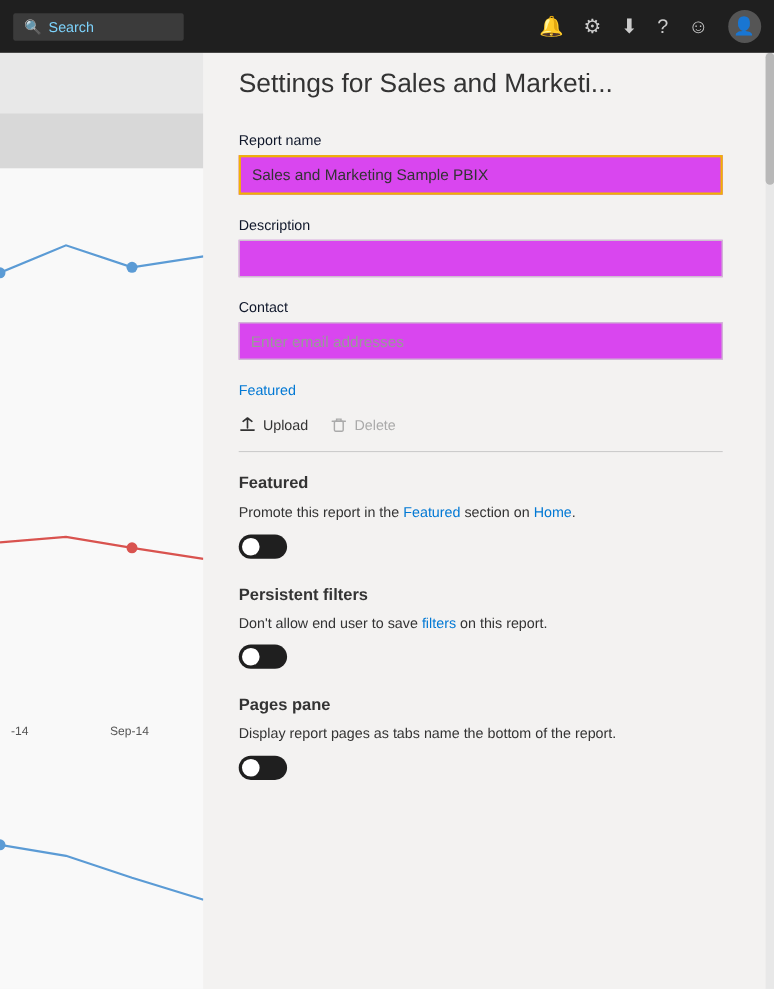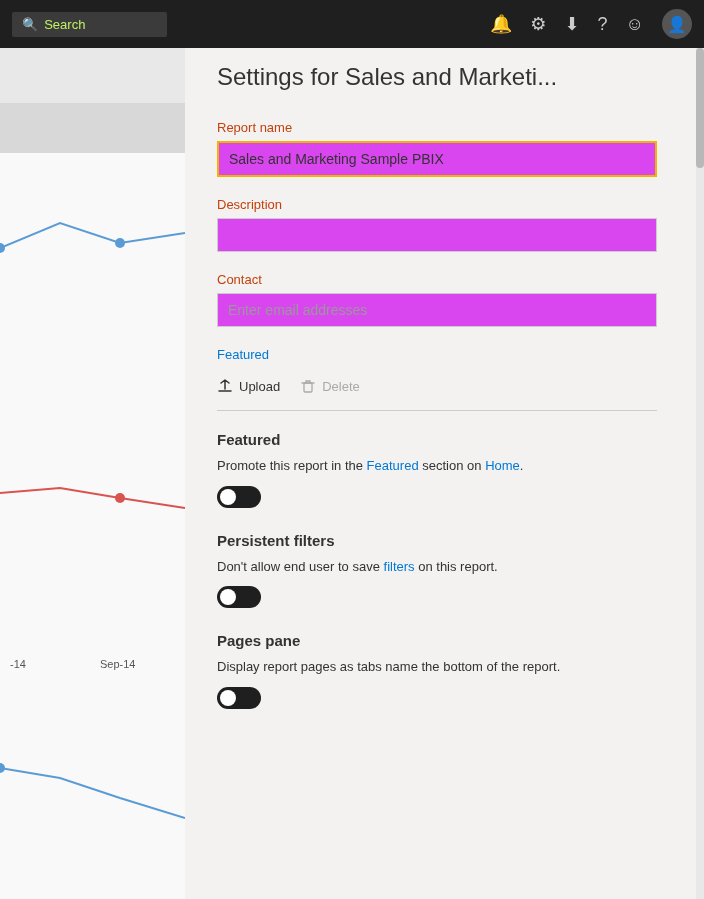--- a/index.html
+++ b/index.html
@@ -31,21 +31,21 @@
       padding: 5px 10px;
       gap: 6px;
       width: 155px;
       cursor: text;
     }
     .search-icon-svg {
       color: #aaa;
       font-size: 13px;
     }
     .search-text {
-      color: #bef264;
+      color: #7dd3fc;
       font-size: 13px;
     }
     .topbar-spacer { flex: 1; }
     .topbar-icons {
       display: flex;
       align-items: center;
       gap: 18px;
     }
     .topbar-icon {
       color: #ccc;
@@ -113,21 +113,21 @@
       color: #333;
       margin-bottom: 28px;
       line-height: 1.3;
     }
 
     .form-group {
       margin-bottom: 20px;
     }
     .form-label {
       font-size: 13px;
-      color: #c2410c;
+      color: #0f172a;
       margin-bottom: 6px;
       display: block;
     }
     .form-input {
       width: 100%;
       max-width: 440px;
       padding: 8px 10px;
       font-size: 14px;
       font-family: 'Segoe UI', sans-serif;
       border: 1px solid #ccc;

